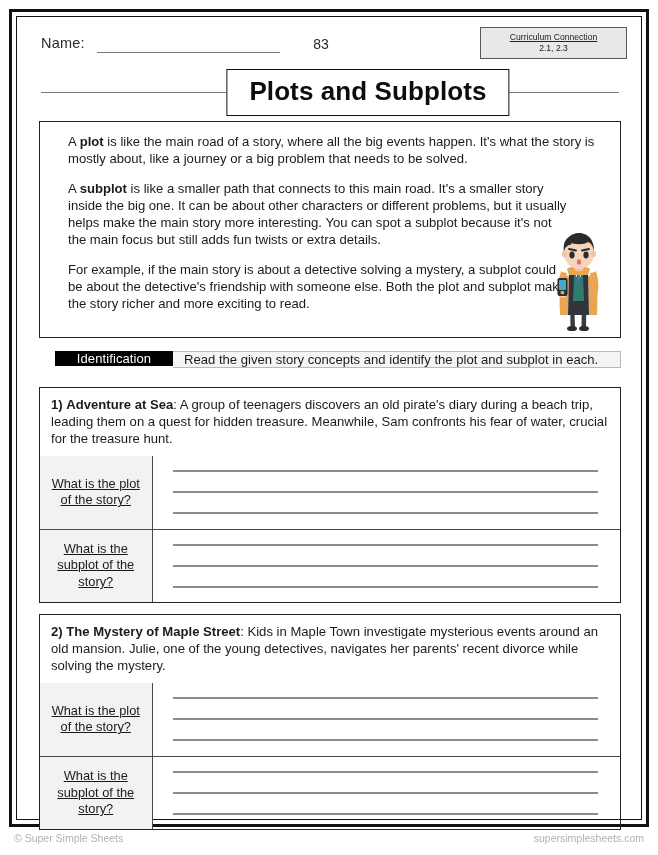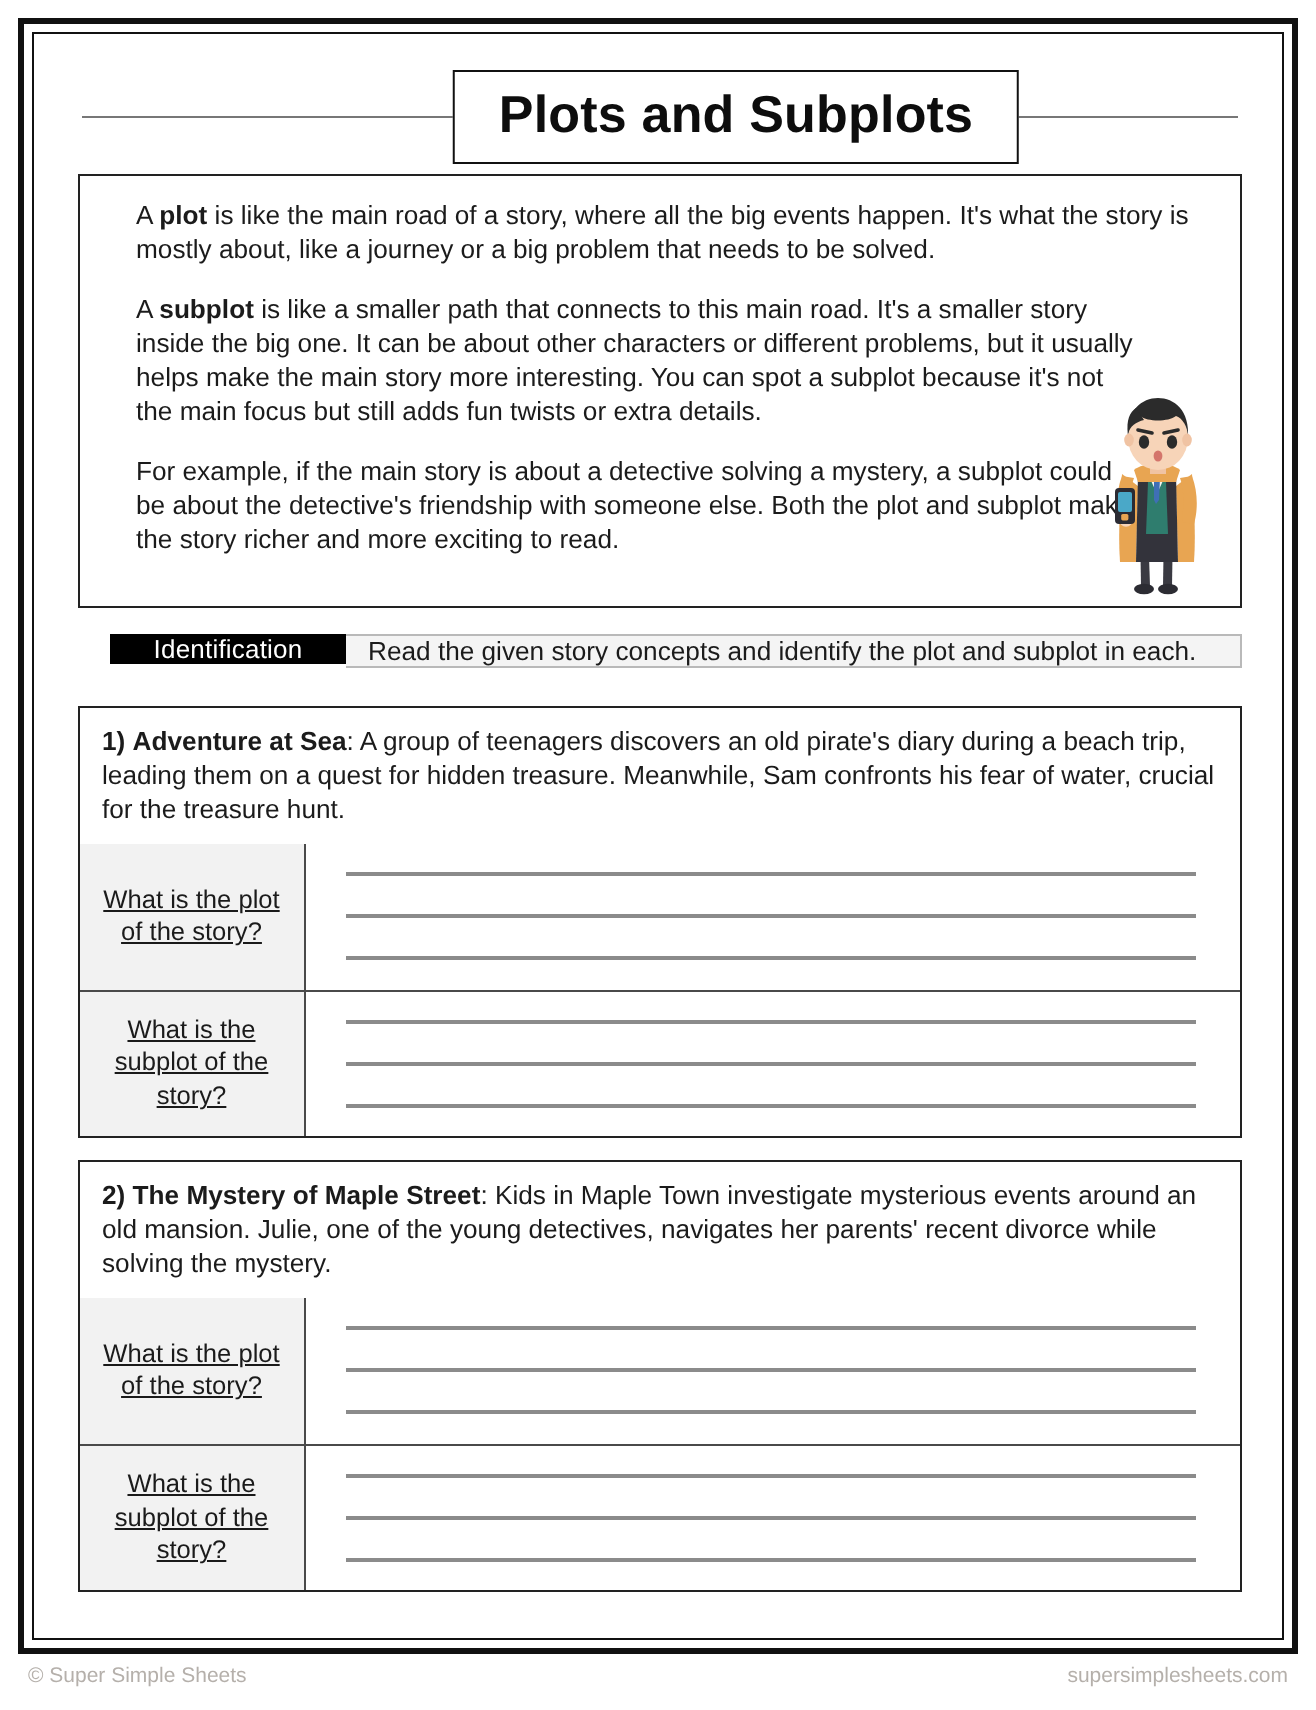--- a/index.html
+++ b/index.html
@@ -261,20 +261,29 @@
     gap: 32px;
   }
 </style>
 </head>
 <body>
 
 <div class="page-outer">
 <div class="page-inner">
 <div class="sheet">
 
+  <div class="header-row">
+    <div class="name-label">Name:</div>
+    <div class="name-rule"></div>
+    <div class="page-number">83</div>
+    <div class="curriculum-box">
+      <span class="curriculum-title">Curriculum Connection</span>
+      <span class="curriculum-codes">2.1, 2.3</span>
+    </div>
+  </div>
 
   <div class="title-wrap">
     <div class="title-rule"></div>
     <div class="title-box">Plots and Subplots</div>
   </div>
 
   <div class="definition-box">
     <p>
       <span>A </span><b>plot</b><span> is like the main road of a story, where all the big events happen. It's what the story is mostly about, like a journey or a big problem that needs to be solved.</span>
     </p>

